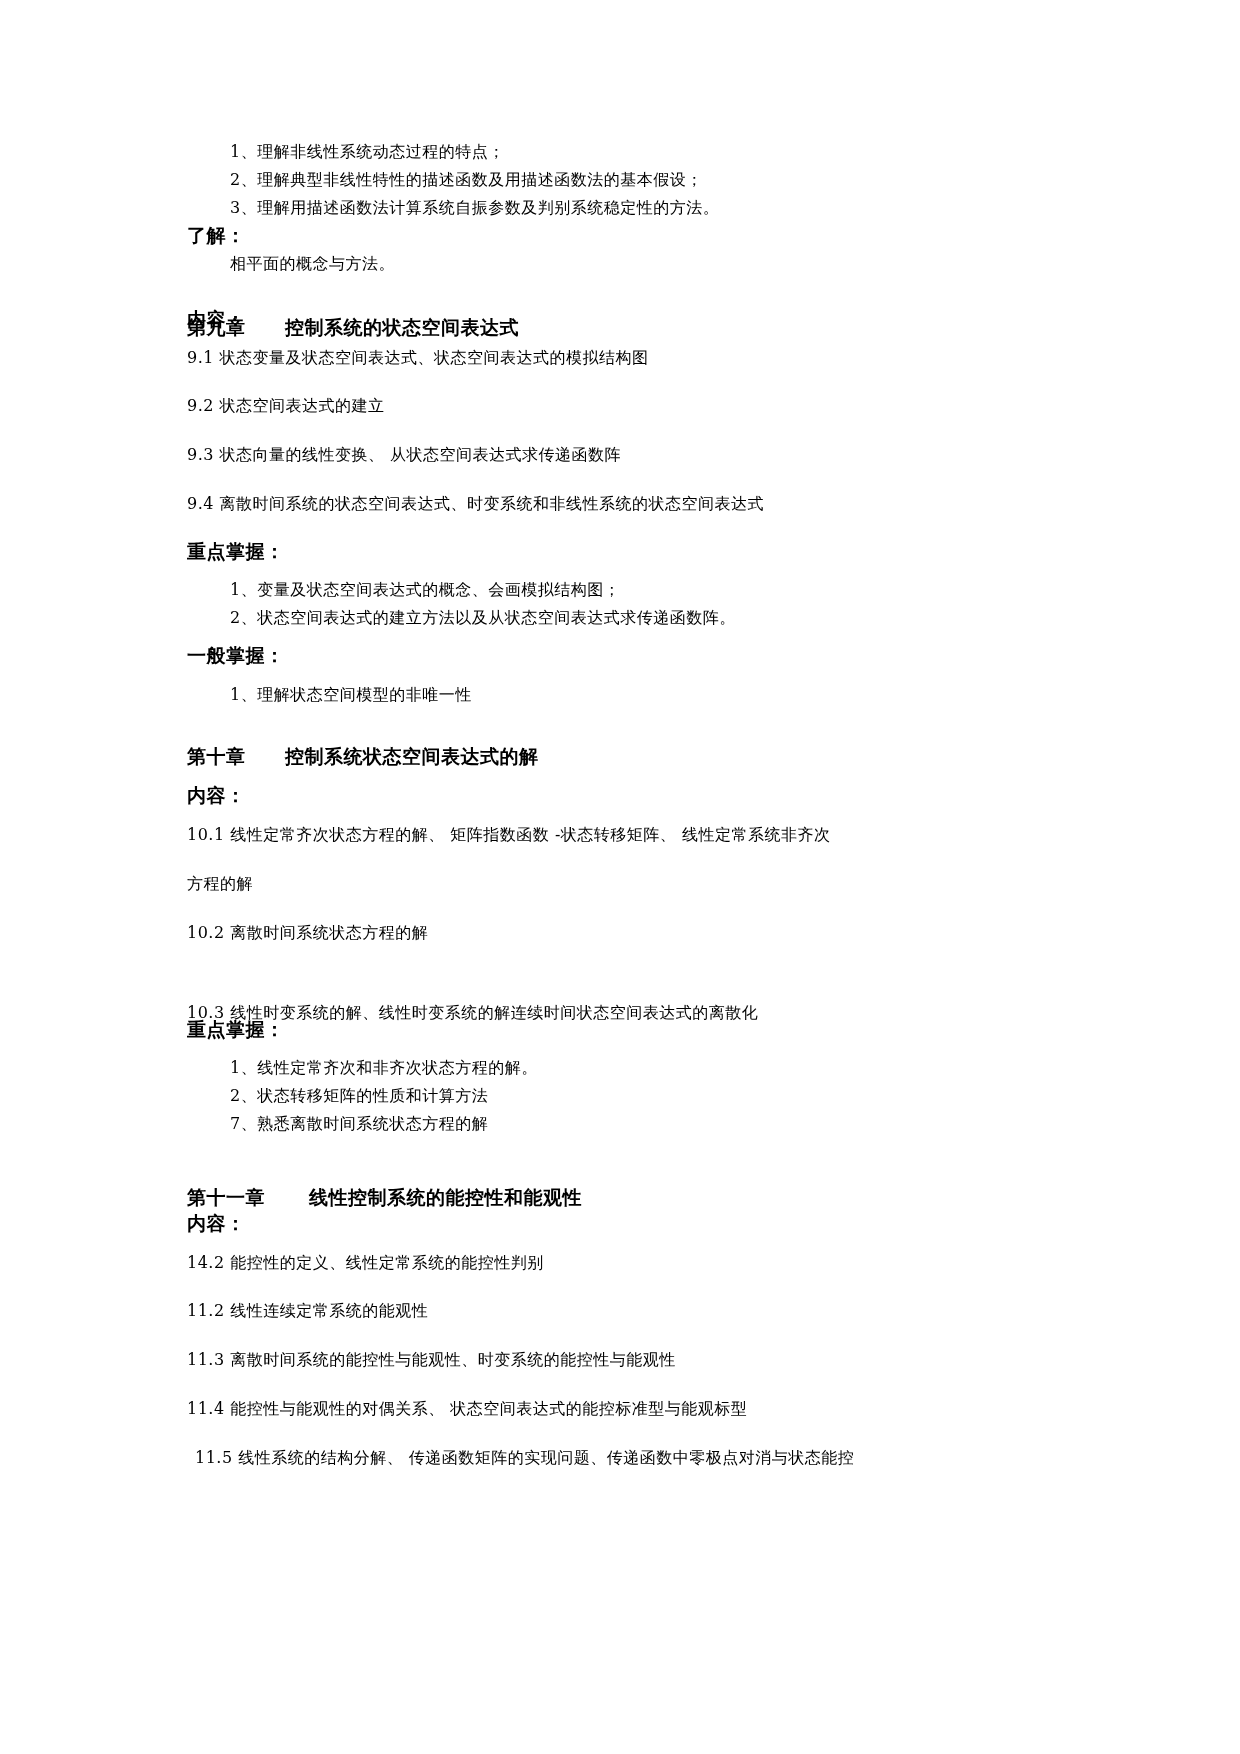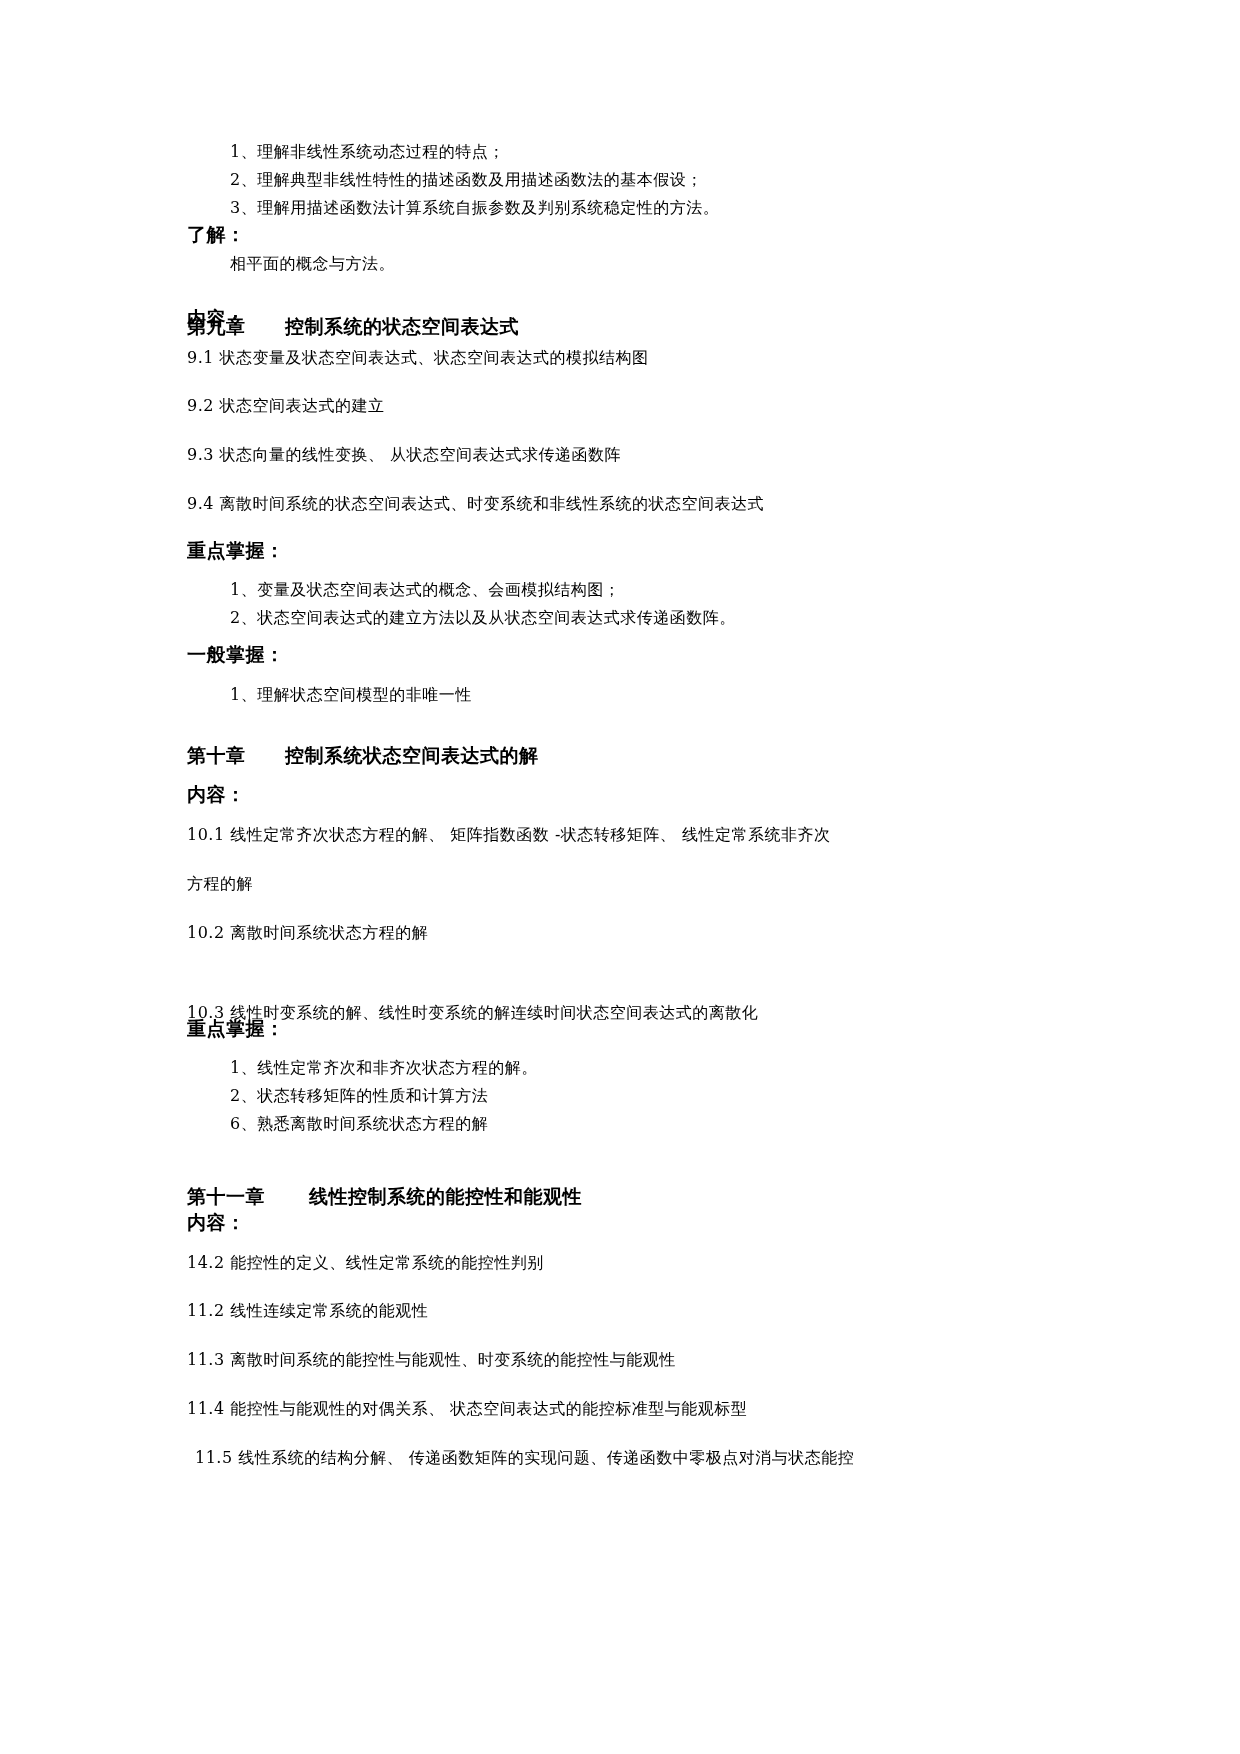--- a/index.html
+++ b/index.html
@@ -17,21 +17,21 @@
     }
     .line {
       position: absolute;
       left: 0;
       white-space: nowrap;
       font-size: 16px;
       line-height: 24px;
       letter-spacing: 0.5px;
     }
     .bold {
-      font-family: Liberation Mono, monospace;
+      font-family: Liberation Serif, serif;
       font-weight: bold;
       font-size: 19px;
     }
     .x-left { left: 187px; }
     .x-indent { left: 230px; }
     .chapter-num { display: inline-block; width: 98px; }
     .chapter-num-wide { display: inline-block; width: 122px; margin-top: 12px; }
   </style>
 </head>
 <body>
@@ -60,21 +60,21 @@
   <span class="chapter-num">第十章</span><span>控制系统状态空间表达式的解</span>
 </div>
 <div class="line x-left bold" style="top:784px;">内容：</div>
 <div class="line x-left" style="top:823px;">10.1 线性定常齐次状态方程的解、 矩阵指数函数 -状态转移矩阵、 线性定常系统非齐次</div>
 <div class="line x-left" style="top:872px;">方程的解</div>
 <div class="line x-left" style="top:921px;">10.2 离散时间系统状态方程的解</div>
 <div class="line x-left" style="top:970px;margin-top:31px;">10.3 线性时变系统的解、线性时变系统的解连续时间状态空间表达式的离散化</div>
 <div class="line x-left bold" style="top:1018px;">重点掌握：</div>
 <div class="line x-indent" style="top:1056px;">1、线性定常齐次和非齐次状态方程的解。</div>
 <div class="line x-indent" style="top:1084px;">2、状态转移矩阵的性质和计算方法</div>
-<div class="line x-indent" style="top:1112px;">6、熟悉离散时间系统状态方程的解</div>
+<div class="line x-indent" style="top:1112px;">7、熟悉离散时间系统状态方程的解</div>
 
 <div class="line x-left bold" style="top:1174px;">
   <span class="chapter-num-wide">第十一章</span><span>线性控制系统的能控性和能观性</span>
 </div>
 <div class="line x-left bold" style="top:1212px;">内容：</div>
 <div class="line x-left" style="top:1251px;">14.2 能控性的定义、线性定常系统的能控性判别</div>
 <div class="line x-left" style="top:1299px;">11.2 线性连续定常系统的能观性</div>
 <div class="line x-left" style="top:1348px;">11.3 离散时间系统的能控性与能观性、时变系统的能控性与能观性</div>
 <div class="line x-left" style="top:1397px;">11.4 能控性与能观性的对偶关系、 状态空间表达式的能控标准型与能观标型</div>
 <div class="line x-left" style="top:1446px;margin-left:8px;">11.5 线性系统的结构分解、 传递函数矩阵的实现问题、传递函数中零极点对消与状态能控</div>

